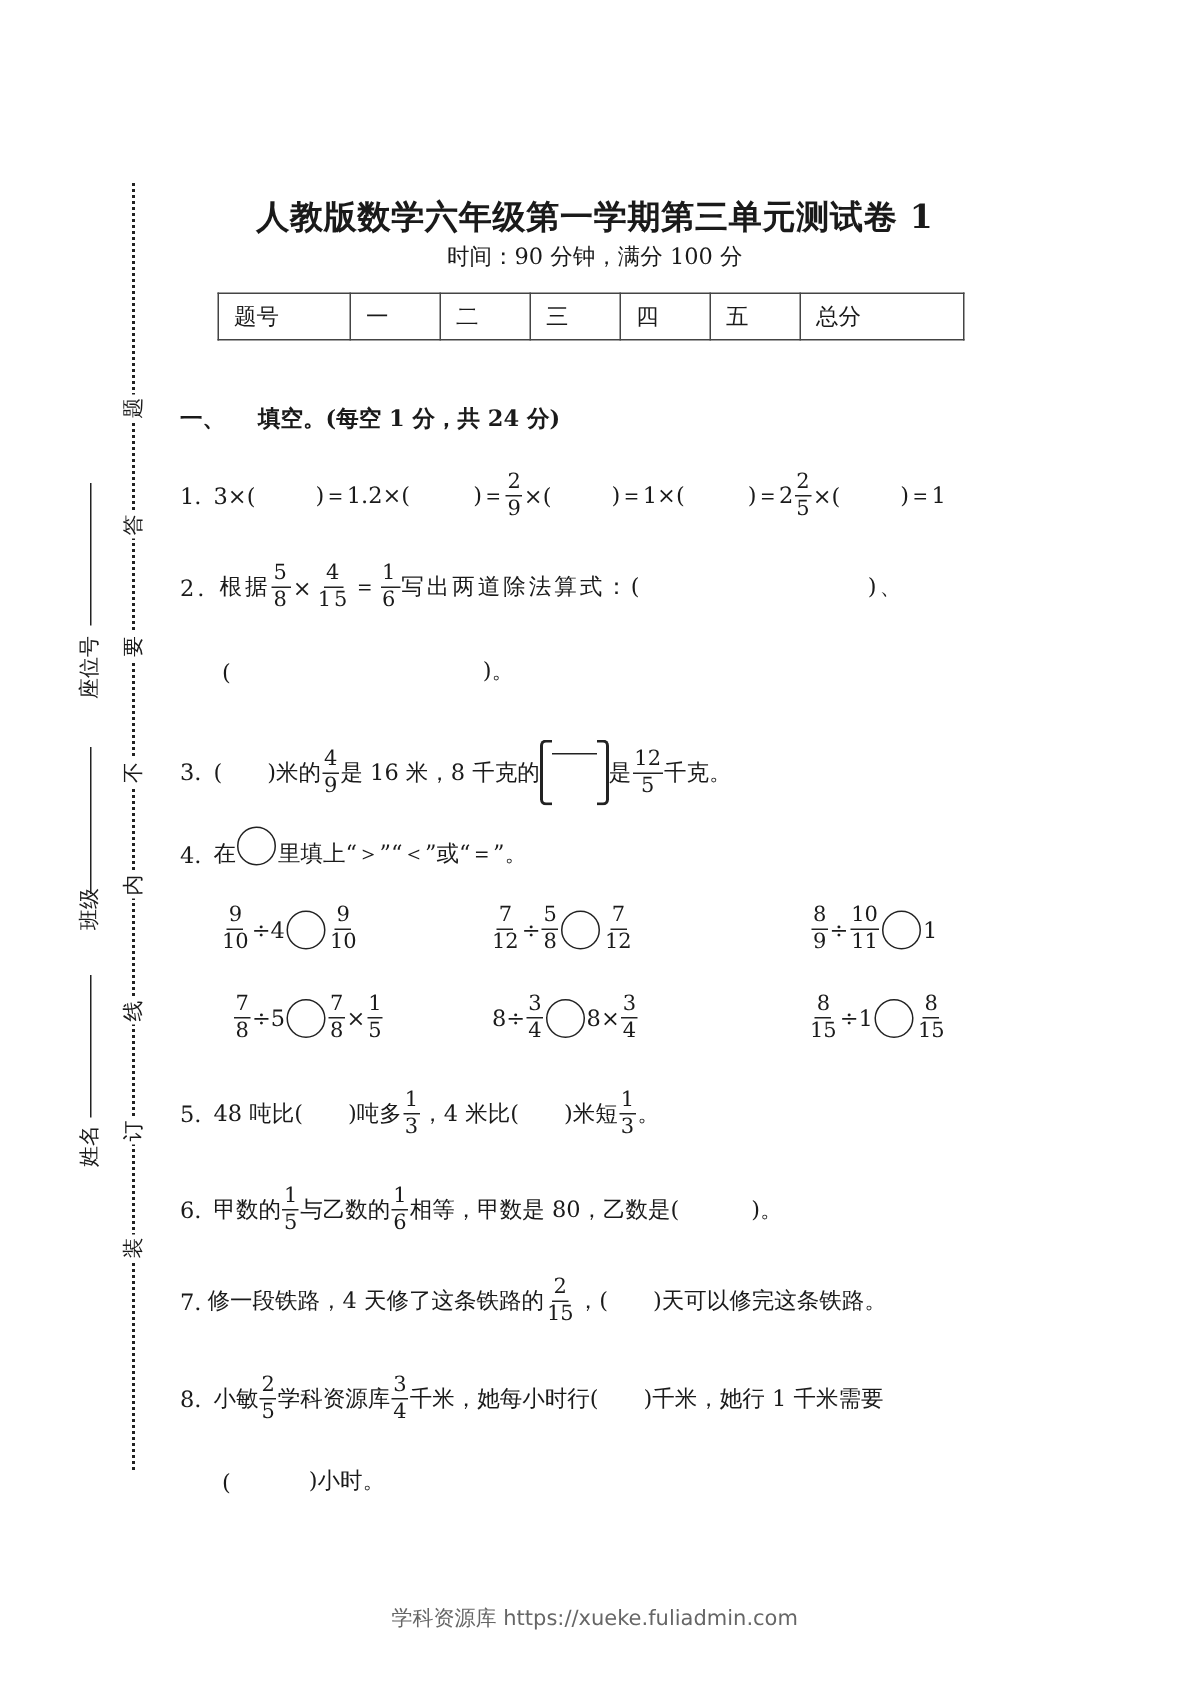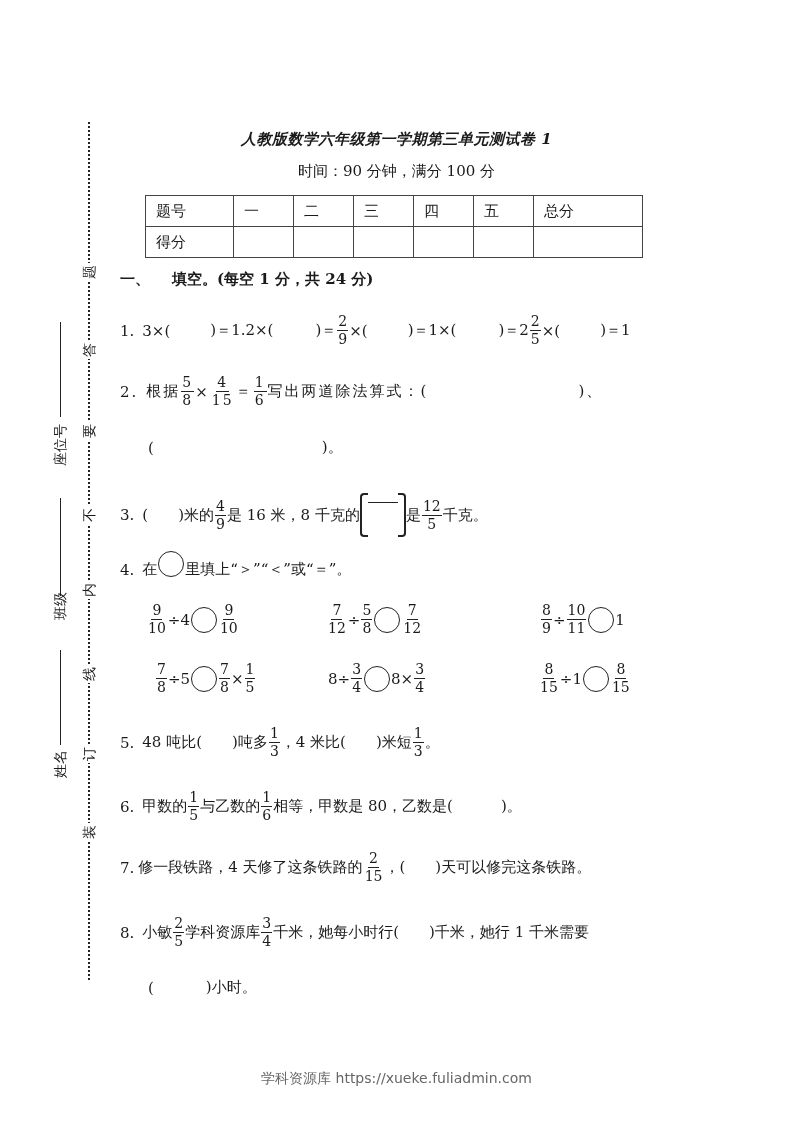--- a/index.html
+++ b/index.html
@@ -18,21 +18,21 @@
       font-size: 14px; line-height: 18px; text-align: center;
       transform: rotate(-90deg);
     }
     .vlabel {
       position: absolute; font-size: 14px; line-height: 16px; white-space: nowrap;
       transform-origin: left top; transform: rotate(-90deg);
     }
     .vline { position: absolute; left: 60px; width: 0; border-left: 1.2px solid #222; }
 
     
-    .title { left: 0; width: 793px; top: 130px; text-align: center; font-size: 15px; font-weight: bold; letter-spacing: 0.5px; font-style: italic; }
+    .title { left: 0; width: 793px; top: 130px; text-align: center; font-size: 22px; font-weight: bold; letter-spacing: 0.5px; }
     .subtitle { left: 0; width: 793px; top: 162px; text-align: center; font-size: 15px; }
 
     table.score {
       position: absolute; left: 145px; top: 195px; border-collapse: collapse;
       font-size: 15px;
     }
     table.score td { border: 1px solid #444; height: 31px; padding-left: 10px; vertical-align: middle; }
 
     .section { left: 120px; top: 270px; font-size: 15px; font-weight: bold; text-align: right; }
     .section .idx { margin-right: 22px; }
@@ -91,29 +91,20 @@
   <tbody>
       <tr>
     <td style="width:88px">题号</td>
     <td style="width:60px">一</td>
     <td style="width:60px">二</td>
     <td style="width:60px">三</td>
     <td style="width:60px">四</td>
     <td style="width:60px">五</td>
     <td style="width:109px">总分</td>
   </tr>
-  <tr>
-    <td>得分</td>
-    <td></td>
-    <td></td>
-    <td></td>
-    <td></td>
-    <td></td>
-    <td></td>
-  </tr>
 </tbody>
   </table>
 
 <div class="abs section">
   <span class="idx">一、</span><span>填空。(每空 1 分，共 24 分)</span>
 </div>
 
 <div class="q" style="left:120px;top:313px">
   <span style="margin-right:8px">1.</span>
   <span>3×(</span>

